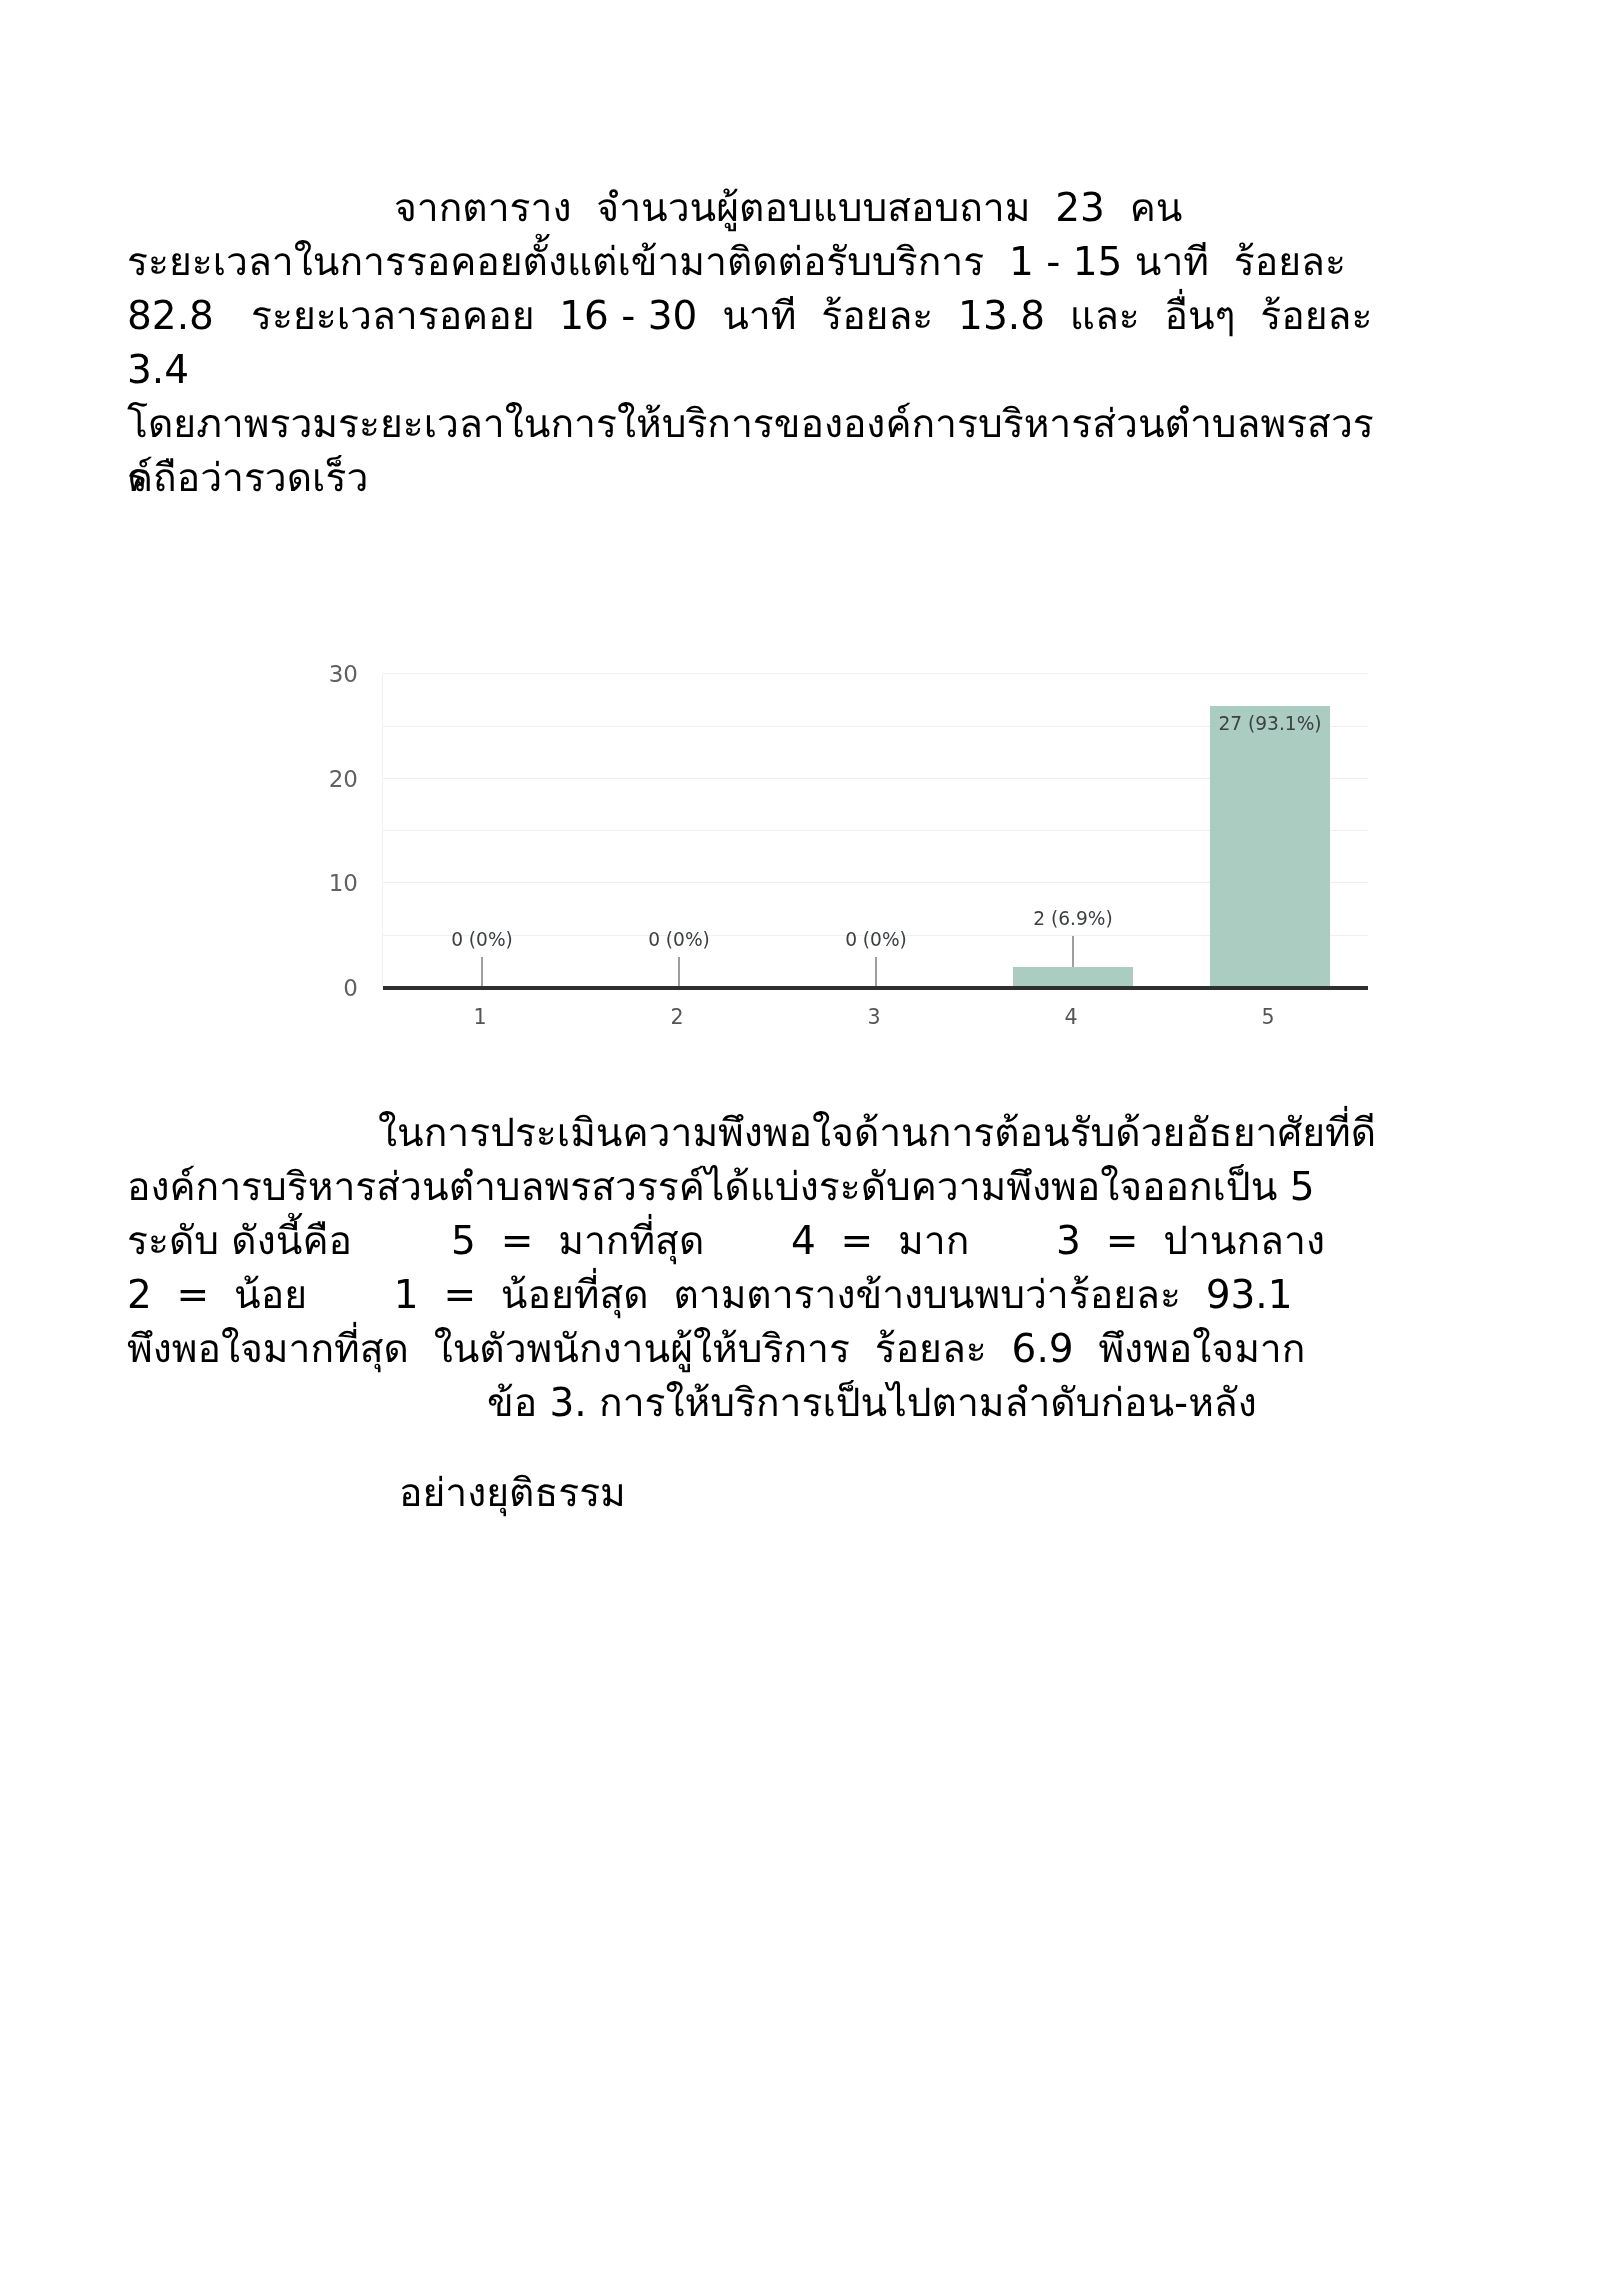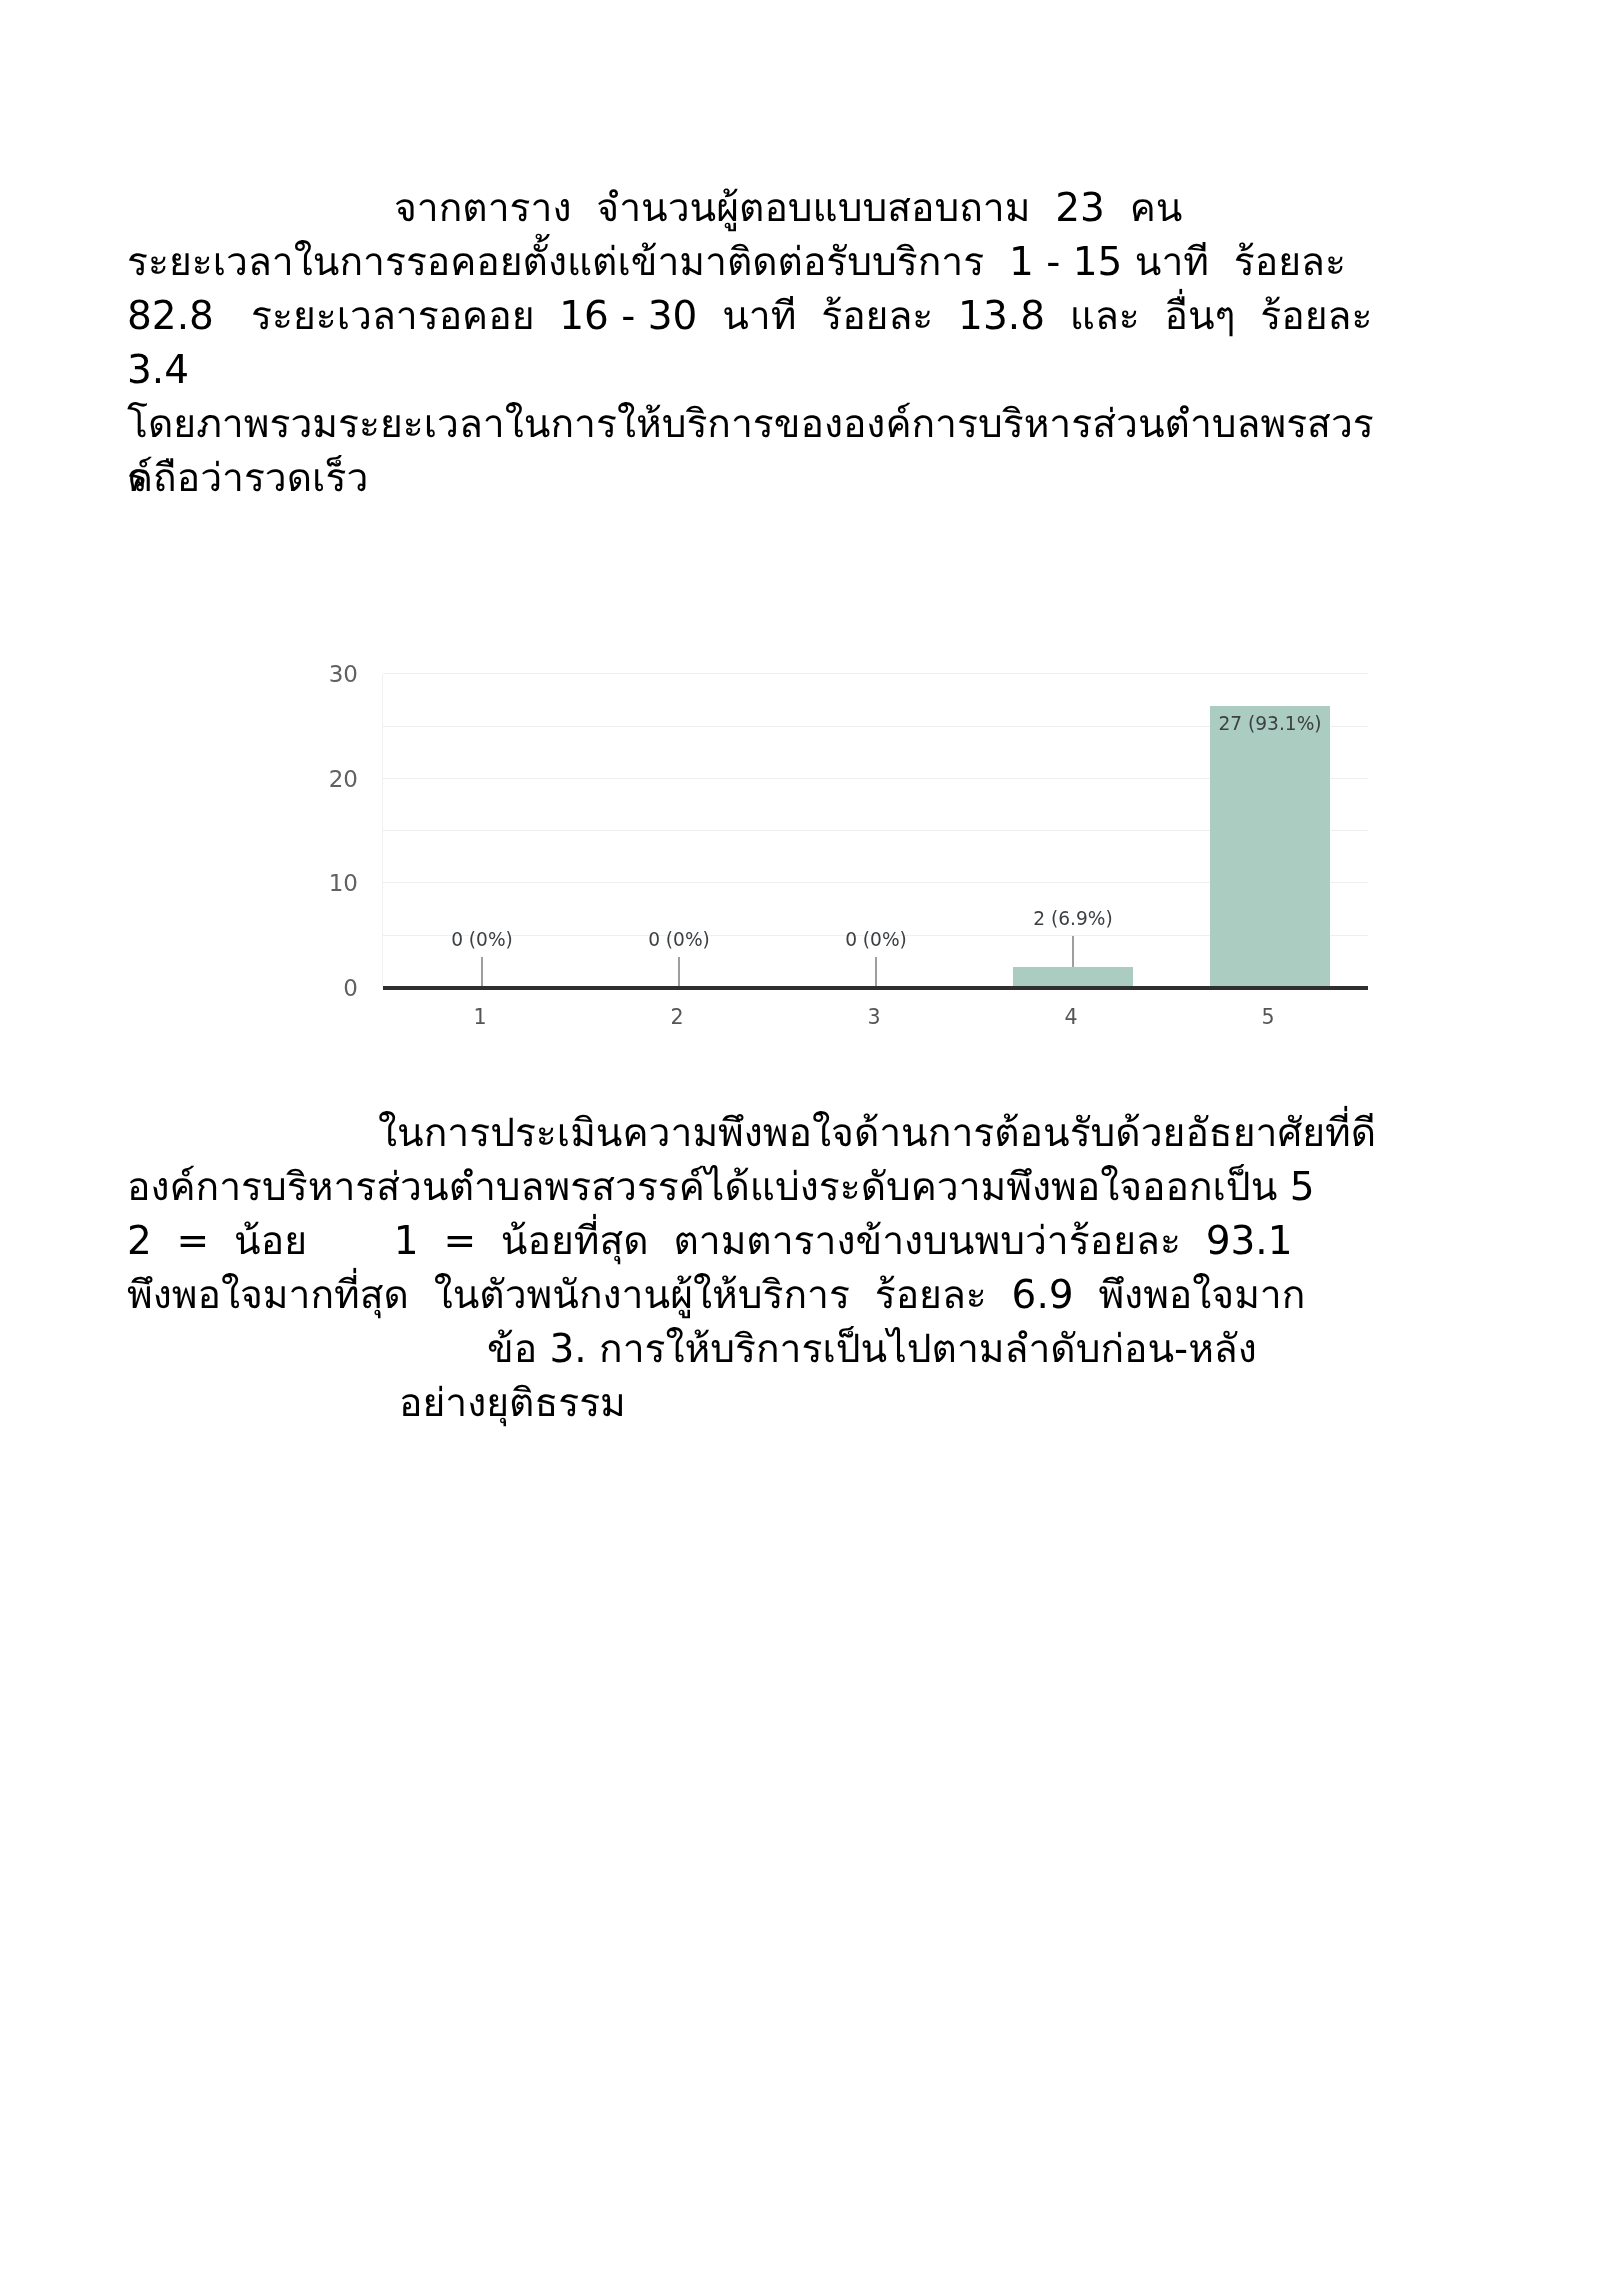--- a/index.html
+++ b/index.html
@@ -147,20 +147,21 @@
   <div class="x-tick-label" style="left: 157px; color: rgb(85, 85, 85);">1</div>
       <div class="x-tick-label" style="left: 354px; color: rgb(85, 85, 85);">2</div>
       <div class="x-tick-label" style="left: 551px; color: rgb(85, 85, 85);">3</div>
       <div class="x-tick-label" style="left: 748px; color: rgb(85, 85, 85);">4</div>
       <div class="x-tick-label" style="left: 945px; color: rgb(85, 85, 85);">5</div>
     </div>
 
   <div class="text-block" id="block-bottom">
       <div class="text-line" style="padding-left: 251px;">ในการประเมินความพึงพอใจด้านการต้อนรับด้วยอัธยาศัยที่ดี</div>
       <div class="text-line" style="padding-left: 0px;">องค์การบริหารส่วนตำบลพรสวรรค์ได้แบ่งระดับความพึงพอใจออกเป็น 5</div>
+      <div class="text-line" style="padding-left: 0px;">ระดับ ดังนี้คือ        5  =  มากที่สุด       4  =  มาก       3  =  ปานกลาง</div>
       <div class="text-line" style="padding-left: 0px;">2  =  น้อย       1  =  น้อยที่สุด  ตามตารางข้างบนพบว่าร้อยละ  93.1</div>
       <div class="text-line" style="padding-left: 0px;">พึงพอใจมากที่สุด  ในตัวพนักงานผู้ให้บริการ  ร้อยละ  6.9  พึงพอใจมาก</div>
       <div class="text-line" style="padding-left: 360px;">ข้อ 3. การให้บริการเป็นไปตามลำดับก่อน-หลัง</div>
-      <div class="text-line" style="padding-left: 272px;">อย่างยุติธรรม</div>
+      <div class="text-line" style="padding-left: 272px; margin-top: 36px;">อย่างยุติธรรม</div>
     </div>
 
 </div>
 
 
 </body></html>

